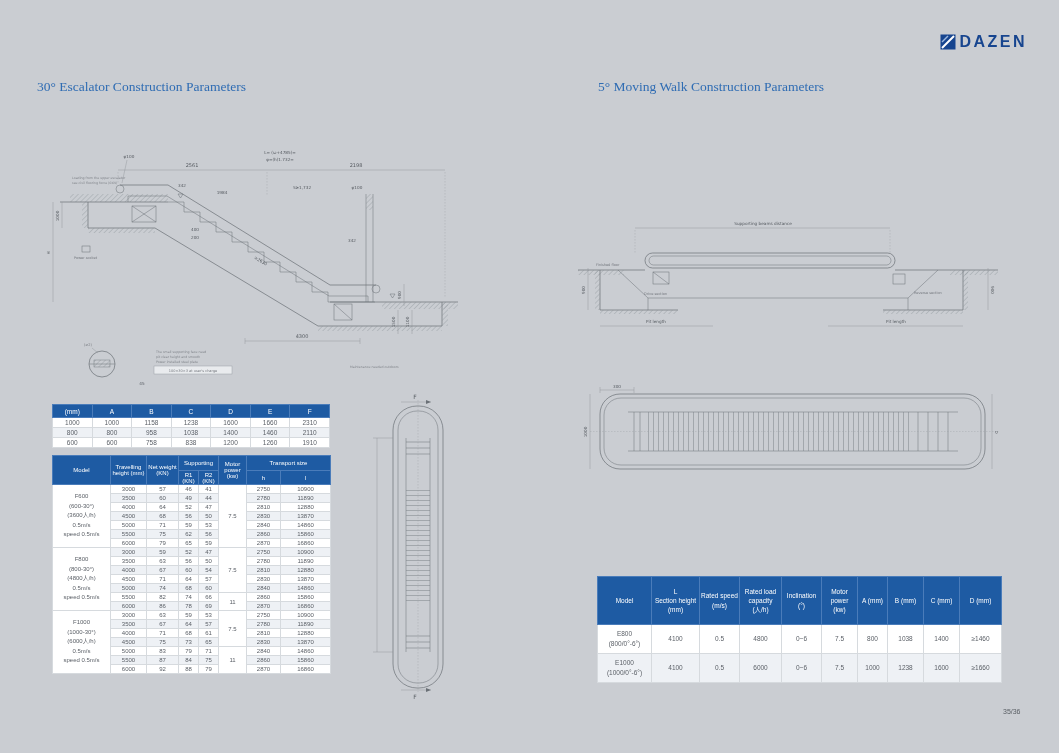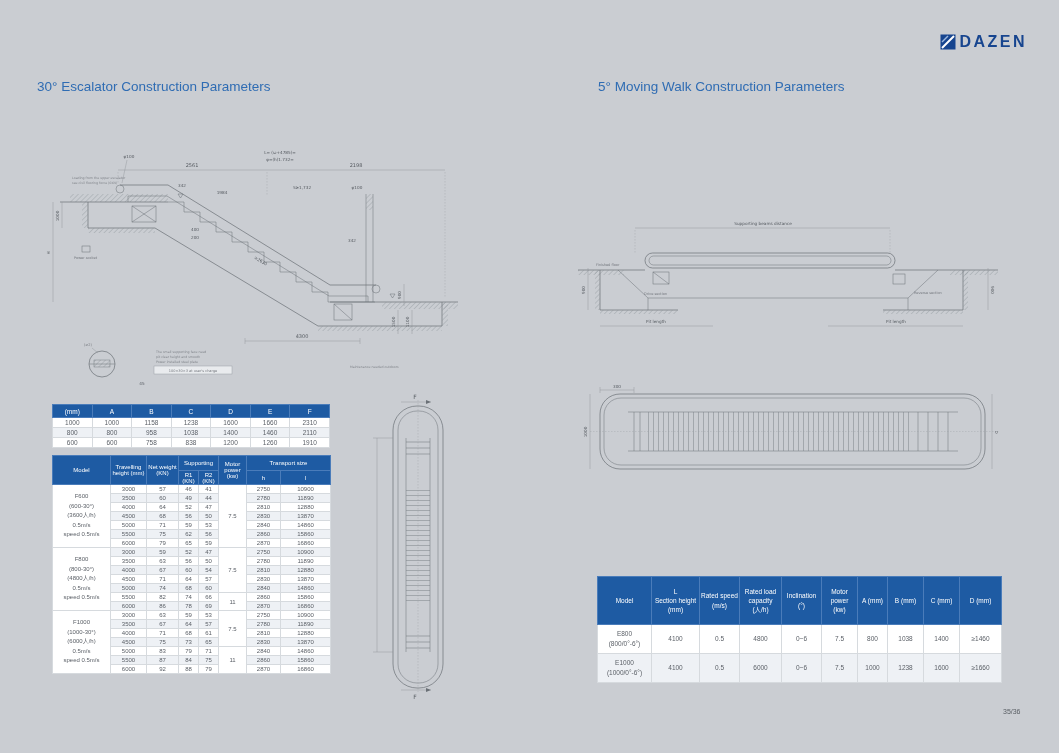--- a/index.html
+++ b/index.html
@@ -9,21 +9,21 @@
     background:#cacdd2;
     font-family:"Liberation Sans","DejaVu Sans",sans-serif;
     overflow:hidden;
     color:#5a5f66;
   }
 
   
   .logo { position:absolute; top:33px; right:32px; display:flex; align-items:center; gap:3px; }
   .logo-text { font-size:16px; font-weight:bold; color:#17458f; letter-spacing:2.5px; }
 
-  .title { position:absolute; font-size:13.5px; color:#2f6cb3; font-weight:normal; }
+  .title { position:absolute; font-size:13.5px; color:#2f6cb3; font-weight:normal;font-family:Liberation Serif, serif; }
   .title-left { left:37px; top:79px; }
   .title-right { left:598px; top:79px; }
 
   
   table { border-collapse:collapse; table-layout:fixed; background:#fff; }
   th,td { border:1px solid #d6dade; text-align:center; vertical-align:middle; white-space:pre-line; overflow:hidden; padding:0; }
   thead th { background:#1e5ba3; color:#fff; font-weight:normal; border:1px solid #4a7cba; }
   tbody tr:nth-child(even) td { background:#eef1f5; }
 
   .dim-table { position:absolute; left:52px; top:404px; width:278px; font-size:6.5px; }

